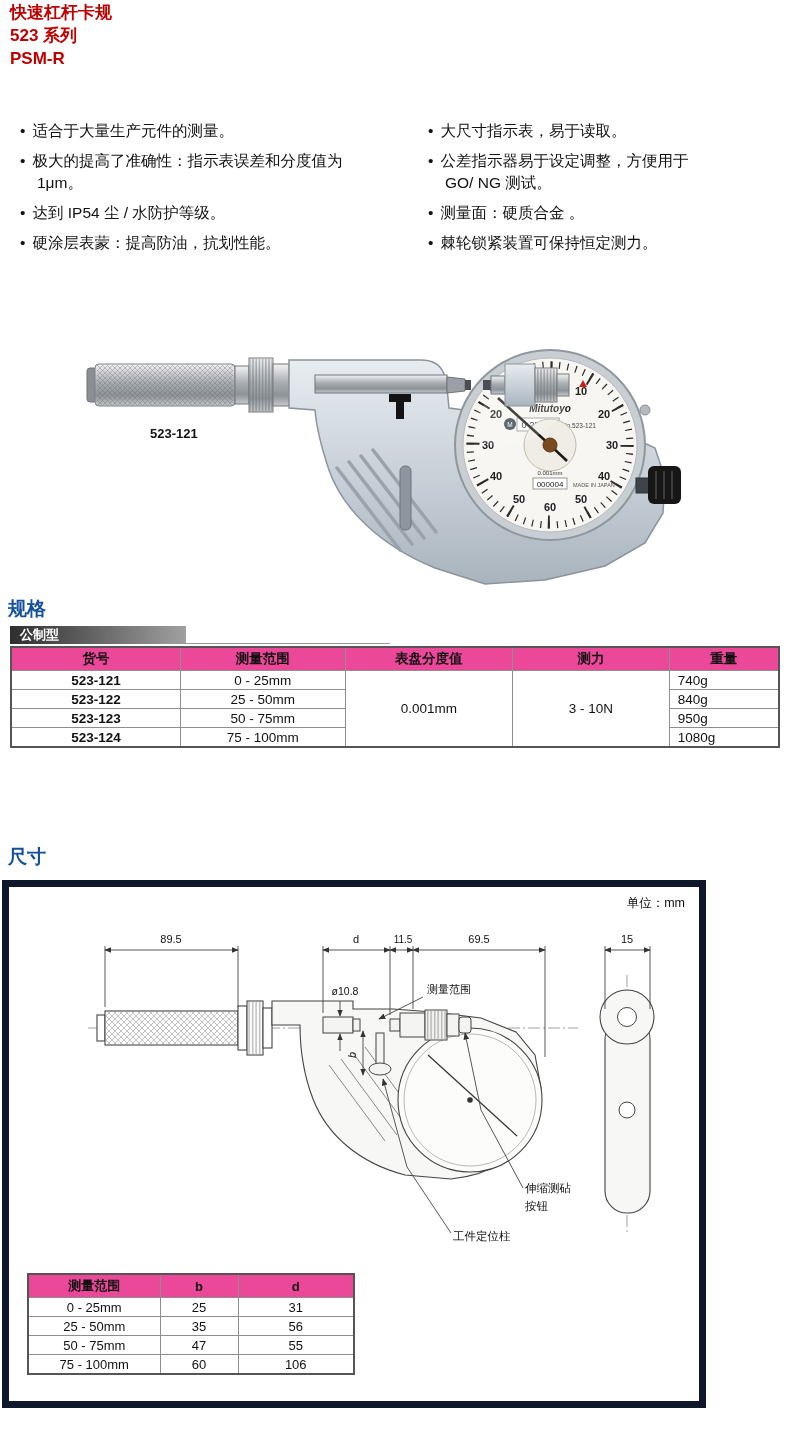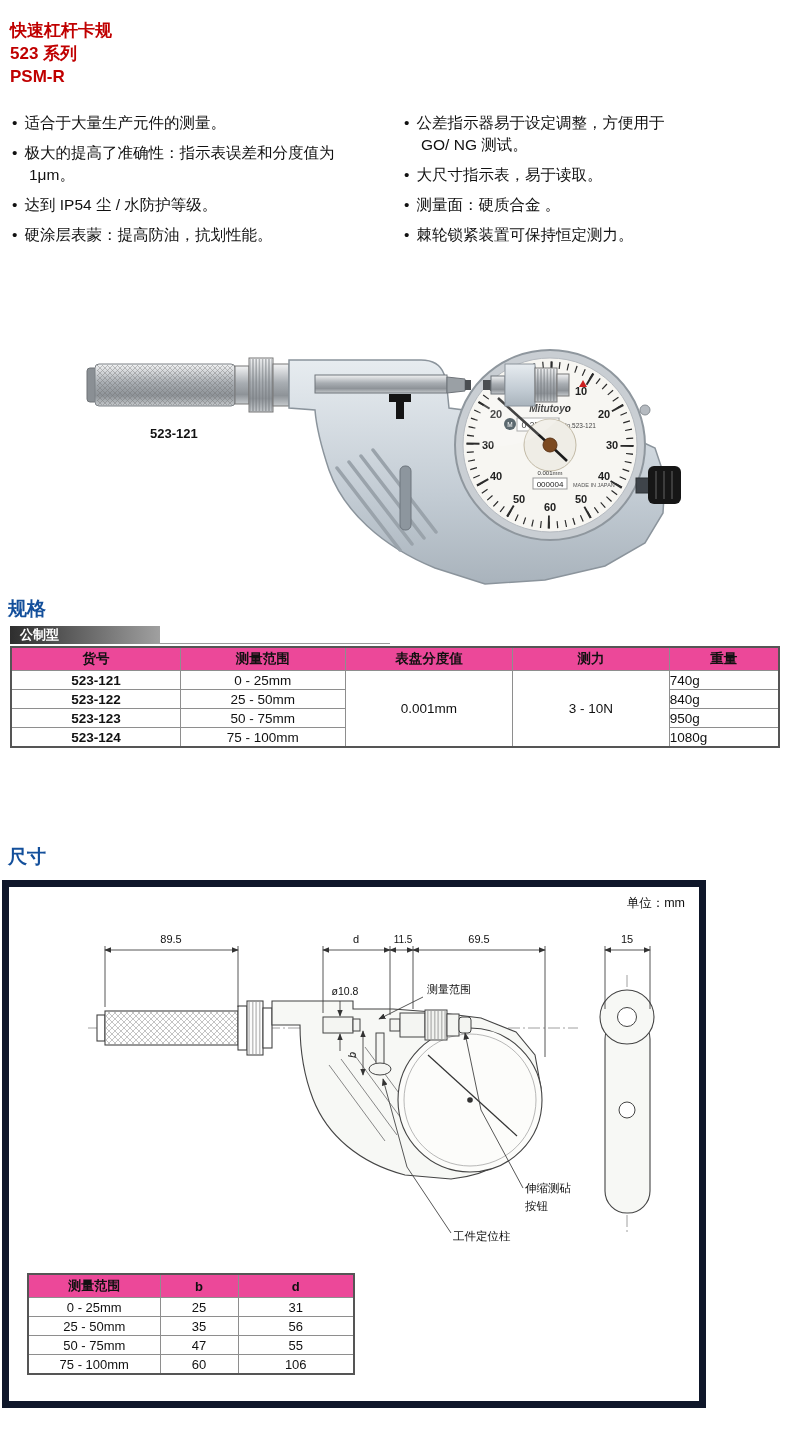--- a/index.html
+++ b/index.html
@@ -1,45 +1,45 @@
 <!DOCTYPE html>
 <html><head>
 <meta charset="utf-8">
 <style>
   html,body{margin:0;padding:0;background:#fff;}
   body{font-family:"Liberation Sans","DejaVu Sans",sans-serif;color:#111;}
   .page{position:relative;width:790px;height:1442px;background:#fff;overflow:hidden;}
 
-  .title{position:absolute;left:10px;top:20px;color:#c00000;font-weight:bold;font-size:17px;line-height:1.35;}
+  .title{position:absolute;left:10px;top:2px;color:#c00000;font-weight:bold;font-size:17px;line-height:1.35;}
   .title div{white-space:nowrap;}
 
   .features{position:absolute;left:12px;top:112px;display:flex;}
-  .features ul{list-style:none;margin:0;padding:0;}
+  .features ul{list-style:none;margin:8px;padding:0;}
   .col-left{width:392px;}
   .col-right{width:372px;}
   li.feat{font-size:15.5px;line-height:1.42;margin-bottom:8px;padding-left:17px;text-indent:-17px;}
   li.feat::before{content:"•";margin-right:7px;}
   .col-left li.feat{max-width:326px;}
   .col-right li.feat{max-width:262px;}
 
   .sec-h{position:absolute;left:8px;color:#134f9b;font-size:19px;font-weight:bold;}
   #spec-h{top:596px;}
   #dim-h{top:844px;}
 
-  .tab{position:absolute;left:10px;top:626px;width:150px;height:18px;background:linear-gradient(90deg,#2e2e2e,#a0a0a0);
+  .tab{position:absolute;left:10px;top:626px;width:176px;height:18px;background:linear-gradient(90deg,#2e2e2e,#a0a0a0);
        color:#fff;font-size:13px;font-weight:bold;line-height:18px;padding-left:10px;box-sizing:border-box;}
   .tab-line{position:absolute;left:160px;top:643px;width:230px;border-top:1px solid #9a9a9a;}
 
   table.grid{border-collapse:collapse;text-align:center;border:2px solid #555;}
   table.grid th{background:#ec4899;font-weight:bold;border:1px solid #8e8e8e;padding:2px 4px;}
   table.grid td{border:1px solid #8e8e8e;background:#fff;padding:1.5px 4px;}
 
   table.spec{position:absolute;left:10px;top:646px;width:770px;font-size:13.5px;}
   .spec td.code{font-weight:bold;}
-  .spec td.wt{text-align:left;padding-left:0;}
+  .spec td.wt{text-align:left;padding-left:8px;}
 
   .dimbox{position:absolute;left:2px;top:880px;width:704px;height:528px;border:7px solid #0f172a;box-sizing:border-box;}
   .unit{position:absolute;right:14px;top:8px;font-size:12.5px;}
   svg.dimsvg{position:absolute;left:4px;top:18px;}
   table.dims{position:absolute;left:18px;top:386px;font-size:13px;}
 
   svg text{font-family:"Liberation Sans","DejaVu Sans",sans-serif;}
 </style>
 </head>
 <body>
@@ -53,22 +53,22 @@
   </div>
 
   <div class="features">
     <ul class="col-left">
       <li class="feat">适合于大量生产元件的测量。</li>
       <li class="feat">极大的提高了准确性：指示表误差和分度值为 1μm。</li>
       <li class="feat">达到 IP54 尘 / 水防护等级。</li>
       <li class="feat">硬涂层表蒙：提高防油，抗划性能。</li>
     </ul>
     <ul class="col-right">
+      <li class="feat">大尺寸指示表，易于读取。</li>
       <li class="feat">公差指示器易于设定调整，方便用于 GO/ NG 测试。</li>
-      <li class="feat">大尺寸指示表，易于读取。</li>
       <li class="feat">测量面：硬质合金 。</li>
       <li class="feat">棘轮锁紧装置可保持恒定测力。</li>
     </ul>
   </div>
 
   <svg style="position:absolute;left:85px;top:318px;" width="600" height="274" viewBox="0 0 600 274">
     <defs>
       <linearGradient id="met" x1="0" y1="0" x2="0" y2="1">
         <stop offset="0" stop-color="#f2f3f4"></stop>
           <stop offset="0.45" stop-color="#a8adb2"></stop>

